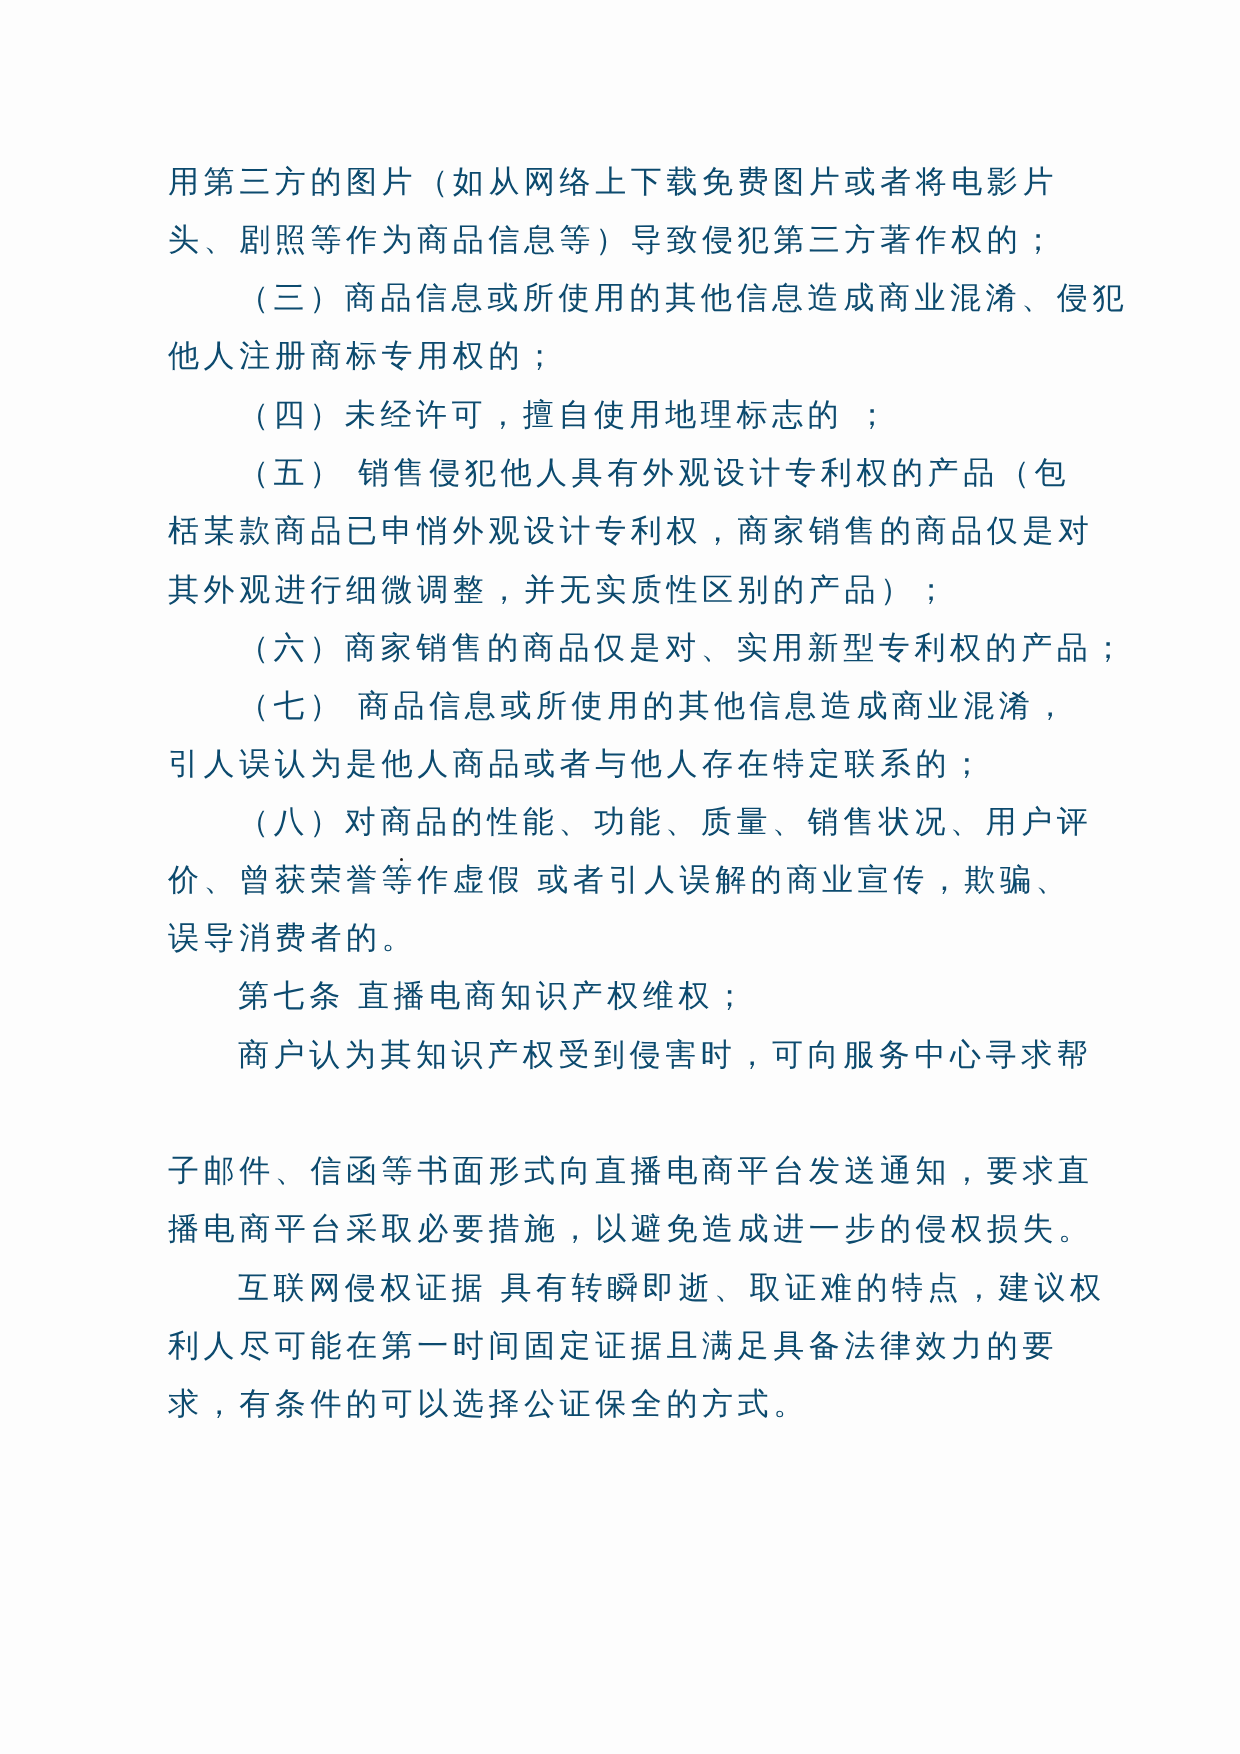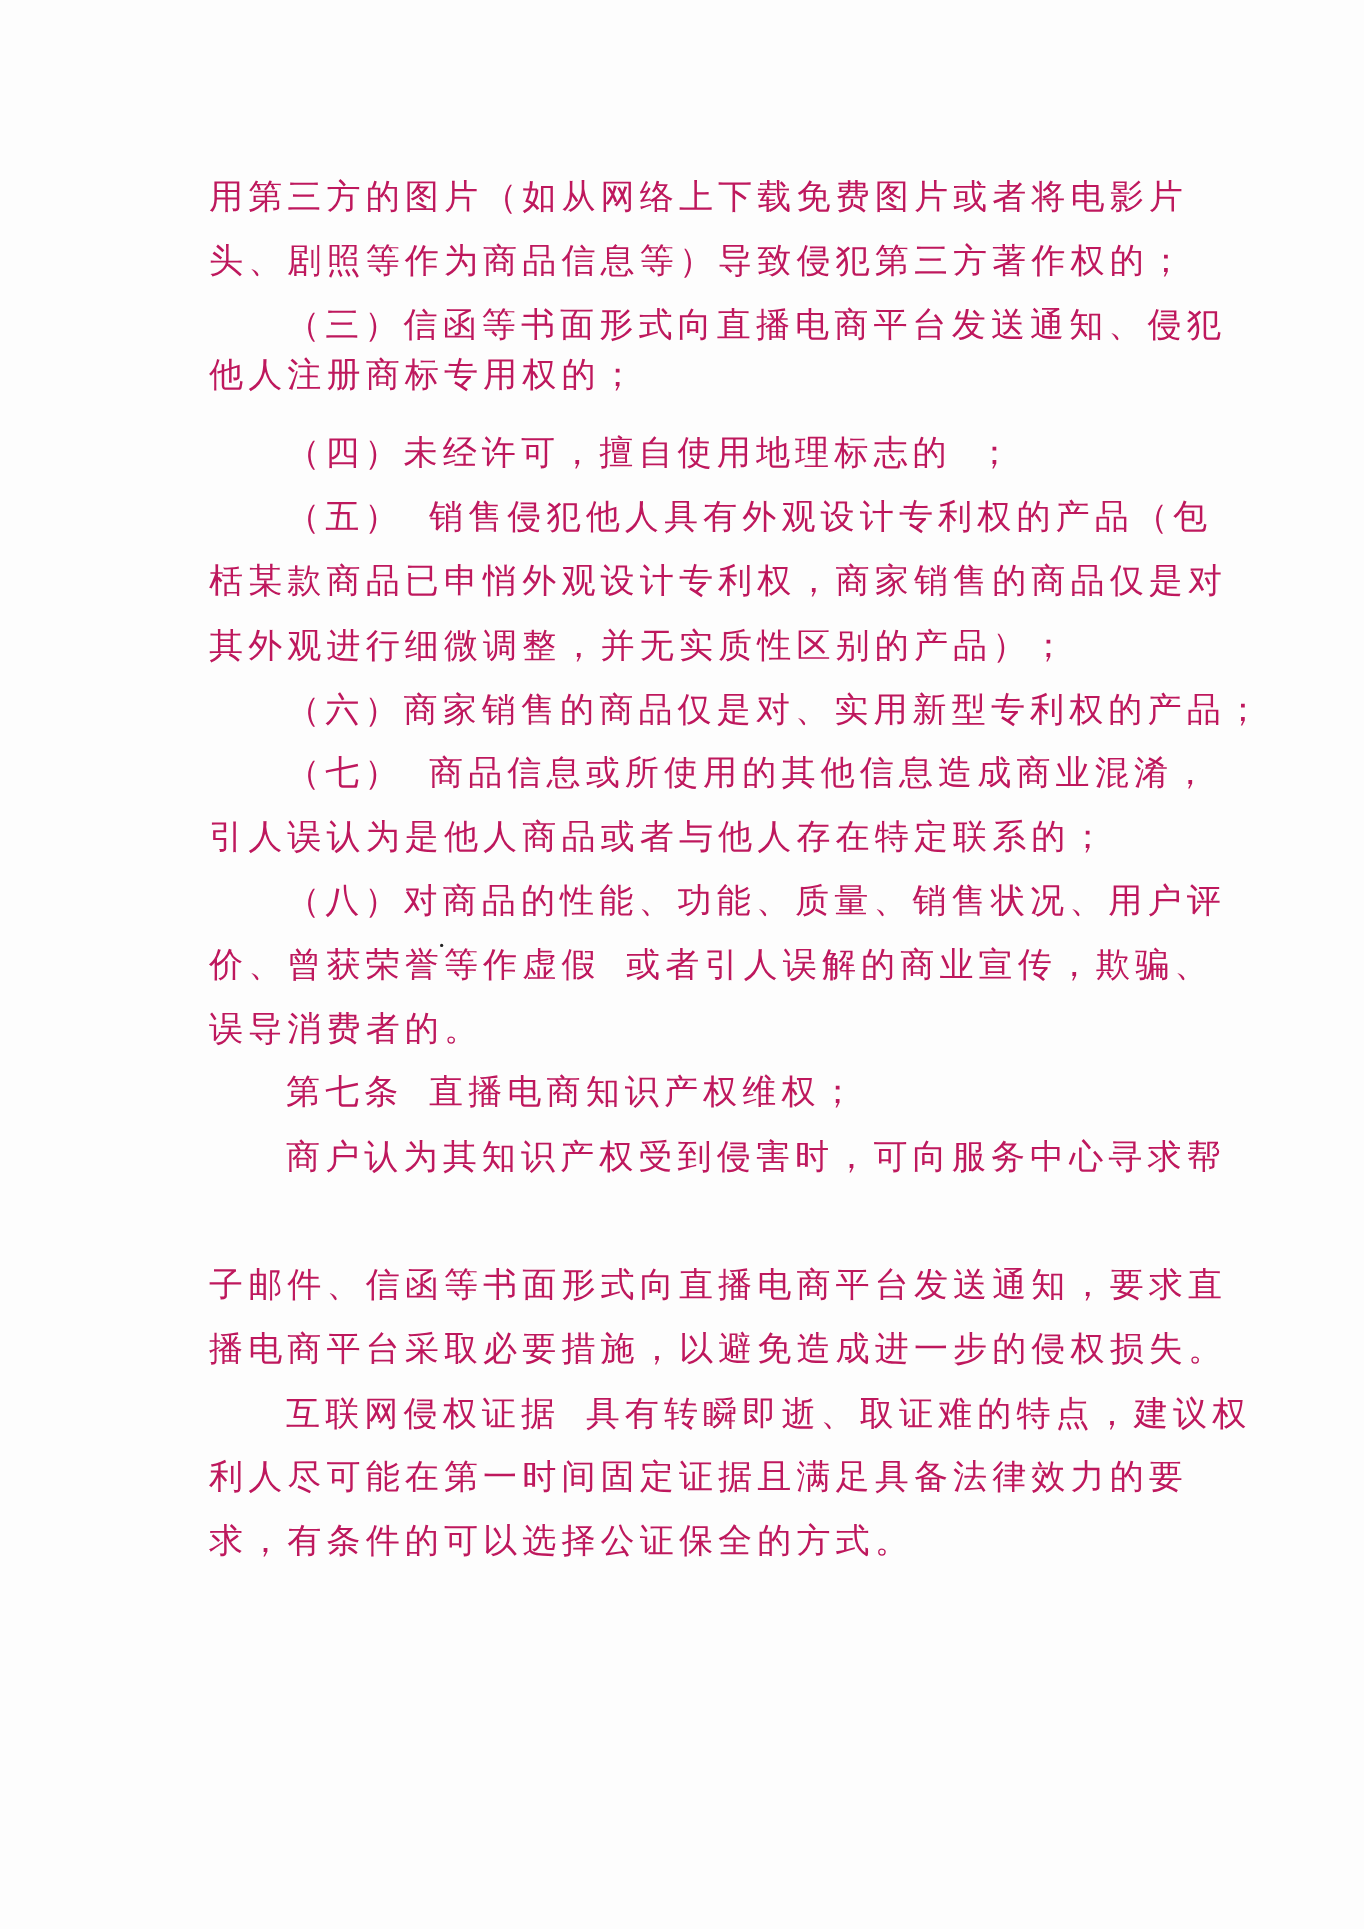--- a/index.html
+++ b/index.html
@@ -6,38 +6,37 @@
     body { width: 1240px; height: 1754px; position: relative; overflow: hidden; }
     .page {
       position: absolute; left: 0; top: 0; width: 1240px; height: 1754px;
       background: #fdfdfd;
     }
     .line {
       position: absolute;
       left: 168px;
       height: 40px;
       line-height: 40px;
-      font-family: Liberation Mono, monospace;
+      font-family: Liberation Sans, sans-serif;
       font-size: 31px;
-      color: #be185d;
+      color: #0c4a6e;
       white-space: nowrap;
       letter-spacing: 4.6px;
-      margin-left: 22px;
     }
     .indent { left: 238px; }
     .speck { position: absolute; width: 3px; height: 3px; border-radius: 50%; background: #222; }
   </style>
 </head>
 <body>
 
 <div class="page">
   <div class="line" style="top:162px">用第三方的图片（如从网络上下载免费图片或者将电影片</div>
   <div class="line" style="top:220px">头、剧照等作为商品信息等）导致侵犯第三方著作权的；</div>
-  <div class="line indent" style="top:278px">（三）信函等书面形式向直播电商平台发送通知、侵犯</div>
-  <div class="line" style="top:324px">他人注册商标专用权的；</div>
+  <div class="line indent" style="top:278px">（三）商品信息或所使用的其他信息造成商业混淆、侵犯</div>
+  <div class="line" style="top:336px">他人注册商标专用权的；</div>
   <div class="line indent" style="top:395px">（四）未经许可，擅自使用地理标志的 ；</div>
   <div class="line indent" style="top:453px">（五） 销售侵犯他人具有外观设计专利权的产品（包</div>
   <div class="line" style="top:511px">栝某款商品已申悄外观设计专利权，商家销售的商品仅是对</div>
   <div class="line" style="top:570px">其外观进行细微调整，并无实质性区别的产品）；</div>
   <div class="line indent" style="top:628px">（六）商家销售的商品仅是对、实用新型专利权的产品；</div>
   <div class="line indent" style="top:686px">（七） 商品信息或所使用的其他信息造成商业混淆，</div>
   <div class="line" style="top:744px">引人误认为是他人商品或者与他人存在特定联系的；</div>
   <div class="line indent" style="top:802px">（八）对商品的性能、功能、质量、销售状况、用户评</div>
   <div class="line" style="top:860px">价、曾获荣誉等作虚假 或者引人误解的商业宣传，欺骗、</div>
   <div class="line" style="top:918px">误导消费者的。</div>

